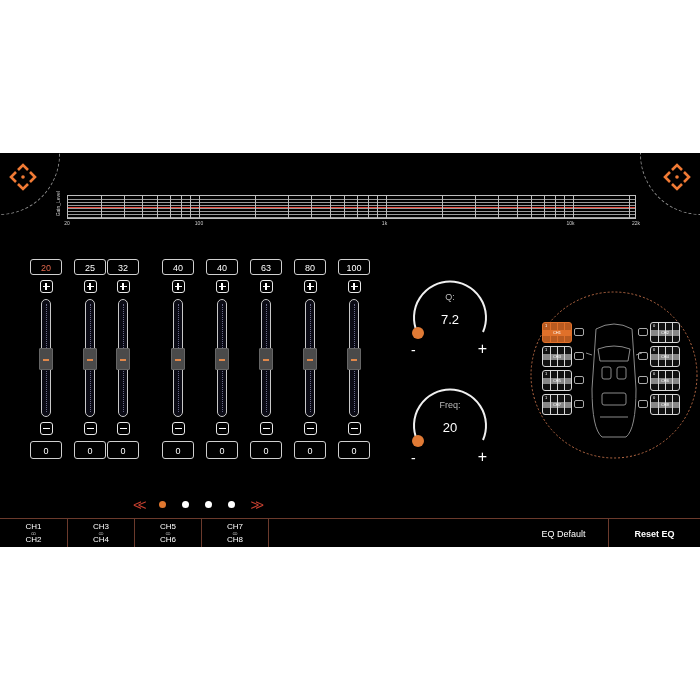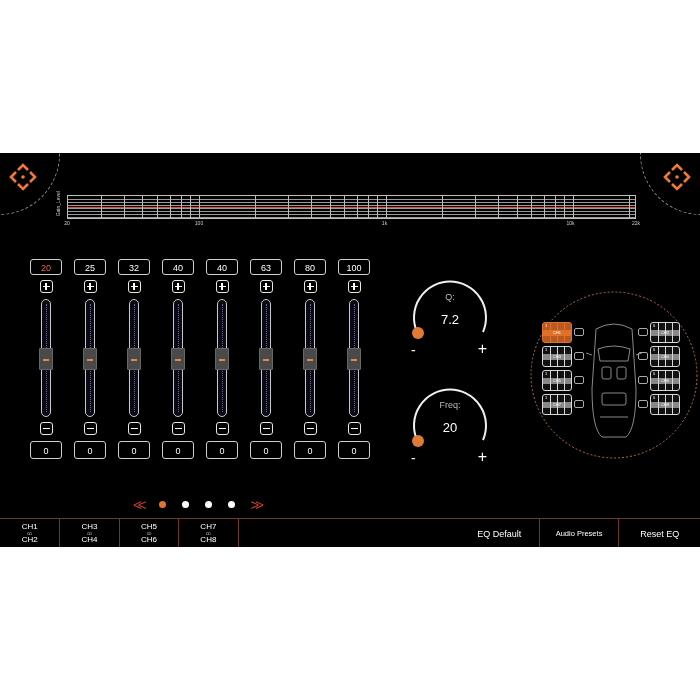--- a/index.html
+++ b/index.html
@@ -130,21 +130,21 @@
       </div>
       <div class="band" style="left: 73px; text-decoration: underline;">
         <div class="freq">25</div>
         <div class="btn plus"></div>
         <div class="track">
           <div class="thumb"></div>
         </div>
         <div class="btn minus"></div>
         <div class="gain">0</div>
       </div>
-      <div class="band" style="left: 117px;">
+      <div class="band" style="left: 106px;">
         <div class="freq">32</div>
         <div class="btn plus"></div>
         <div class="track">
           <div class="thumb"></div>
         </div>
         <div class="btn minus"></div>
         <div class="gain">0</div>
       </div>
       <div class="band" style="left: 161px;">
         <div class="freq">40</div>
@@ -322,16 +322,15 @@
       <div class="two"><span>CH3</span><span class="link">ꝏ</span><span>CH4</span></div>
     </div>
     <div class="tab" style="width:67px;">
       <div class="two"><span>CH5</span><span class="link">ꝏ</span><span>CH6</span></div>
     </div>
     <div class="tab" style="width:67px;">
       <div class="two"><span>CH7</span><span class="link">ꝏ</span><span>CH8</span></div>
     </div>
     <div class="tab" style="width:250px; border-right:none;"></div>
     <div class="tab" style="width:90px; font-size:9px;">EQ Default</div>
-    <div class="tab" style="width:90px; font-size:7.5px;">Audio Presets</div>
-    <div class="tab" style="width:91px; font-size:9px; border-right:none;">Reset EQ</div>
+    <div class="tab" style="width:91px; font-size:9px; border-right:none;font-weight:bold;">Reset EQ</div>
   </div>
 </div>
 
 </body></html>

